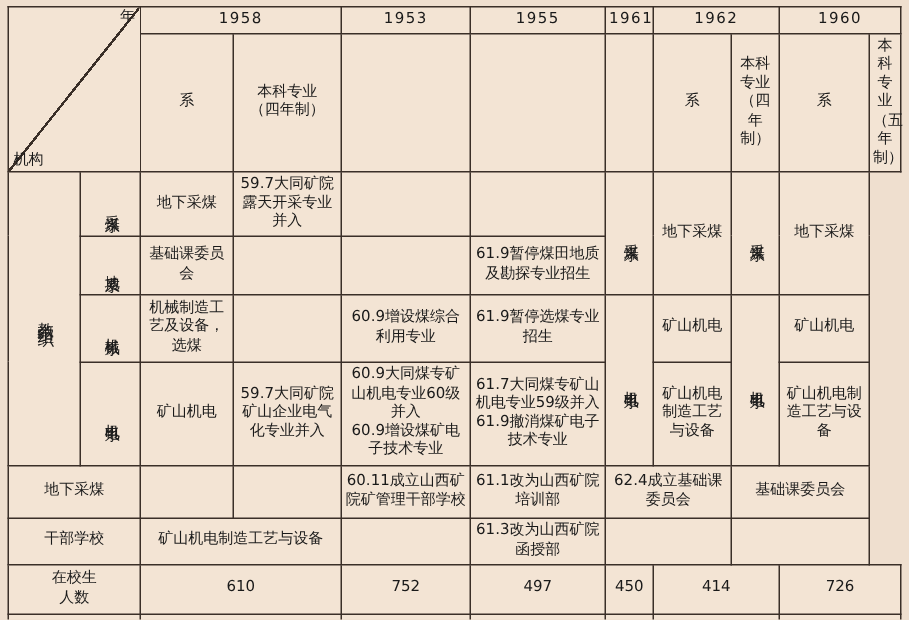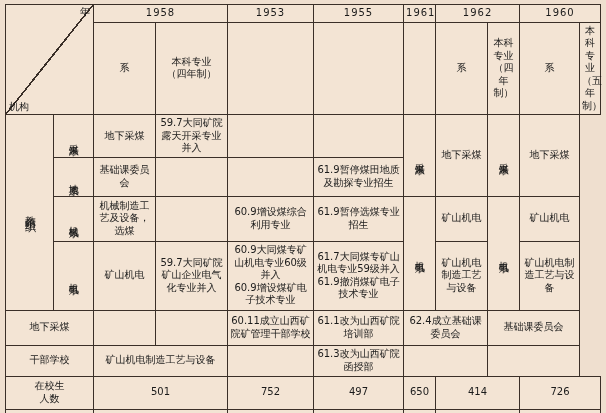--- a/index.html
+++ b/index.html
@@ -208,24 +208,24 @@
       <td colspan="2" style="height:26px">干部学校</td>
       <td colspan="2" class="small">矿山机电制造工艺与设备</td>
       <td class="blank"></td>
       <td class="small">61.3改为山西矿院函授部</td>
       <td colspan="2" class="blank"></td>
       <td colspan="2" class="blank"></td>
     </tr>
 
     <tr>
       <td colspan="2" style="height:28px" class="small">在校生<br>人数</td>
-      <td colspan="2" class="num">501</td>
+      <td colspan="2" class="num">610</td>
       <td class="num">752</td>
       <td class="num">497</td>
-      <td class="num">650</td>
+      <td class="num">450</td>
       <td colspan="2" class="num">414</td>
       <td colspan="2" class="num">726</td>
     </tr>
 
     <tr>
       <td colspan="2" style="height:28px" class="small">教职工<br>人数</td>
       <td colspan="2" class="num">204</td>
       <td class="num">302</td>
       <td class="num">368</td>
       <td class="num">385</td>

